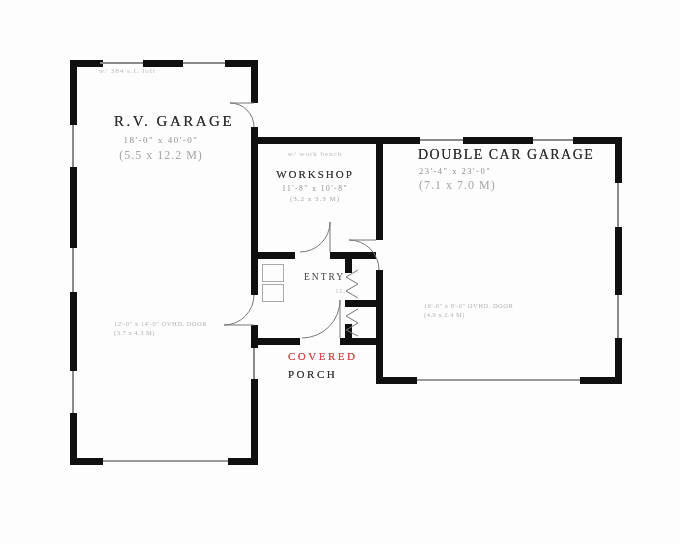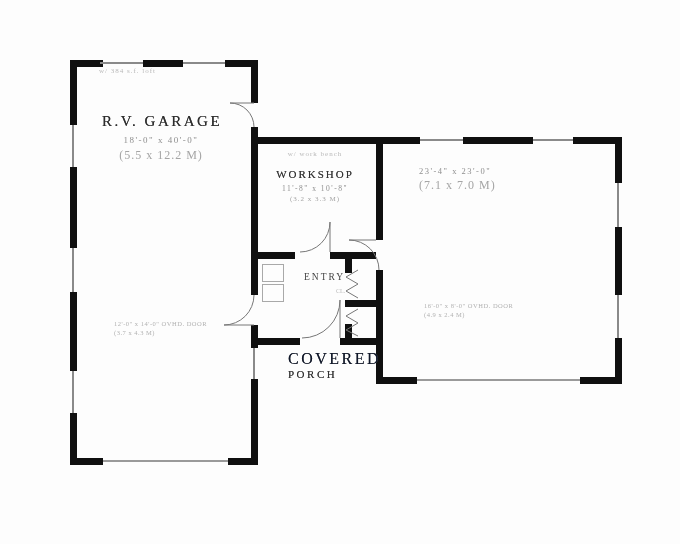--- a/index.html
+++ b/index.html
@@ -86,36 +86,37 @@
       <path d="M330,252 L330,222"></path>
       <path d="M330,222 A30,30 0 0 1 300,252"></path>
       <path d="M376,240 L349,240"></path>
       <path d="M349,240 A30,30 0 0 1 379,270"></path>
       <path d="M358,270 L346,277 L358,284 L346,291 L358,298"></path>
       <path d="M358,309 L346,316 L358,323 L346,330 L358,336"></path>
     </g>
   </svg>
 
   <div class="lbl note" style="left:99px;top:67px;">w/ 384 s.f. loft</div>
-  <div class="lbl title center" style="left:162px;top:113px;">R.V. GARAGE</div>
+  <div class="lbl title center" style="left:174px;top:113px;">R.V. GARAGE</div>
   <div class="lbl dims center" style="left:161px;top:135px;">18'-0" x 40'-0"</div>
   <div class="lbl metric center" style="left:161px;top:148px;">(5.5 x 12.2 M)</div>
 
   <div class="lbl note center" style="left:315px;top:150px;">w/ work bench</div>
   <div class="lbl title-sm center" style="left:315px;top:168px;">WORKSHOP</div>
   <div class="lbl dims center" style="left:315px;top:184px;font-size:7.5px;">11'-8" x 10'-8"</div>
   <div class="lbl metric center" style="left:315px;top:195px;font-size:7px;">(3.2 x 3.3 M)</div>
 
+  <div class="lbl title" style="left:418px;top:147px;font-size:14px;letter-spacing:1.5px;">DOUBLE CAR GARAGE</div>
   <div class="lbl dims" style="left:419px;top:166px;font-size:8.5px;">23'-4" x 23'-0"</div>
   <div class="lbl metric" style="left:419px;top:178px;text-align:right;">(7.1 x 7.0 M)</div>
 
   <div class="lbl" style="left:304px;top:272px;font-size:9.5px;letter-spacing:2px;color:#444;">ENTRY</div>
   <div class="lbl" style="left:336px;top:288px;font-size:6px;color:#bbbbbb;">CL.</div>
 
-  <div class="lbl" style="left:288px;top:350px;font-size:16px;letter-spacing:2.5px;color:#0f172a;text-shadow:0 0 .5px #666;">COVERED</div>
+  <div class="lbl" style="left:288px;top:350px;font-size:11px;letter-spacing:2.5px;color:#ef4444;text-shadow:0 0 .5px #666;">COVERED</div>
   <div class="lbl" style="left:288px;top:368px;font-size:11px;letter-spacing:2.5px;color:#333;text-shadow:0 0 .5px #666;">PORCH</div>
 
   <div class="lbl faint" style="left:114px;top:320px;">12'-0" x 14'-0" OVHD. DOOR</div>
   <div class="lbl faint" style="left:114px;top:329px;">(3.7 x 4.3 M)</div>
 
   <div class="lbl faint" style="left:424px;top:302px;">16'-0" x 8'-0" OVHD. DOOR</div>
   <div class="lbl faint" style="left:424px;top:311px;">(4.9 x 2.4 M)</div>
 
 </div>
 

